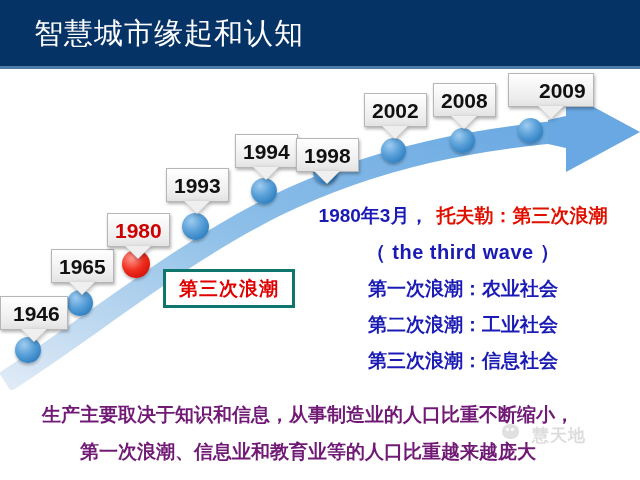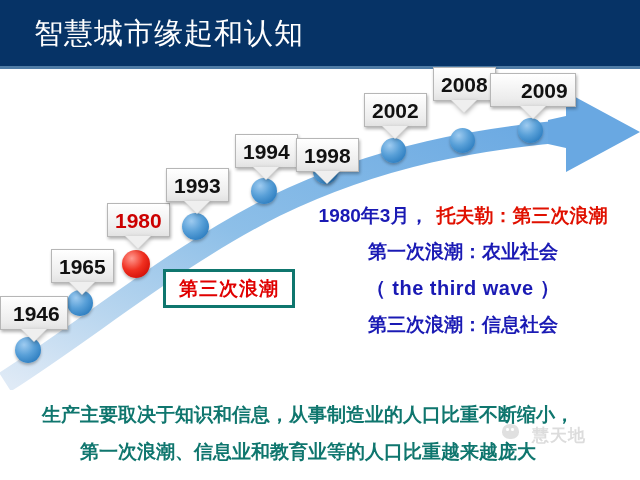--- a/index.html
+++ b/index.html
@@ -68,21 +68,21 @@
     background: linear-gradient(#ffffff, #ececec 78%, #e2e2e2 100%);
     border: 1px solid #b6b6b6;
     box-shadow: 1px 2px 3px rgba(0,0,0,0.30);
     text-align: center;
     color: #111111;
     font-weight: bold;
     font-size: 21px;
     line-height: 1;
     padding: 6px 7px 5px 7px;
   }
-  .callout.red-year { color: #cc0000; }
+  .callout.red-year { color: #cc0000; margin-top: 10px; }
   .callout .tail {
     position: absolute;
     left: 50%;
     bottom: -13px;
     margin-left: -13px;
     width: 0; height: 0;
     border-left: 13px solid transparent;
     border-right: 13px solid transparent;
     border-top: 13px solid #e6e6e6;
     filter: drop-shadow(1px 2px 2px rgba(0,0,0,0.28));
@@ -138,21 +138,21 @@
   .red-seg { color: #e01000; margin-left: 8px; }
 
   
   #bottom-text {
     position: absolute;
     left: 0;
     top: 405px;
     width: 616px;
     text-align: center;
     font-weight: bold;
-    color: #0f766e;
+    color: #701a75;
   }
   #bottom-text .bline {
     font-size: 19px;
     line-height: 1.0;
     margin-bottom: 18px;
     white-space: nowrap;
   }
 
   
   #watermark {
@@ -224,32 +224,33 @@
     </div>
 
   <div id="callouts-layer">
       <div class="callout" style="left: 0px; top: 296px; padding-left: 12px;"><span>1946</span><span class="tail"></span></div>
       <div class="callout" style="left: 51px; top: 249px;"><span>1965</span><span class="tail"></span></div>
       <div class="callout red-year" style="left: 107px; top: 203px;"><span>1980</span><span class="tail"></span></div>
       <div class="callout" style="left: 166px; top: 168px;"><span>1993</span><span class="tail"></span></div>
       <div class="callout" style="left: 235px; top: 134px; text-align: right;"><span>1994</span><span class="tail"></span></div>
       <div class="callout" style="left: 296px; top: 114px; margin-top: 24px;"><span>1998</span><span class="tail"></span></div>
       <div class="callout" style="left: 364px; top: 93px;"><span>2002</span><span class="tail"></span></div>
-      <div class="callout" style="left: 433px; top: 67px;"><span>2008</span><span class="tail"></span></div>
-      <div class="callout" style="left: 490px; top: 73px; padding-left: 30px;"><span>2009</span><span class="tail"></span></div>
+      <div class="callout" style="left: 433px; top: 83px;"><span>2008</span><span class="tail"></span></div>
+      <div class="callout" style="left: 508px; top: 73px; padding-left: 30px;"><span>2009</span><span class="tail"></span></div>
     </div>
 
   <div id="wave-box">第三次浪潮</div>
 
   <div id="right-text">
     <div class="line">
       <span>1980年3月，</span><span class="red-seg">托夫勒：第三次浪潮</span>
     </div>
+    <div class="line eng">（ the third wave ）</div>
     <div class="line">第一次浪潮：农业社会</div>
-    <div class="line eng">（ the third wave ）</div>
+    <div class="line">第二次浪潮：工业社会</div>
     <div class="line">第三次浪潮：信息社会</div>
   </div>
 
   <div id="bottom-text">
     <div class="bline">生产主要取决于知识和信息，从事制造业的人口比重不断缩小，</div>
     <div class="bline">第一次浪潮、信息业和教育业等的人口比重越来越庞大</div>
   </div>
 
   <div id="watermark">
     <span class="wm-logo"></span>

